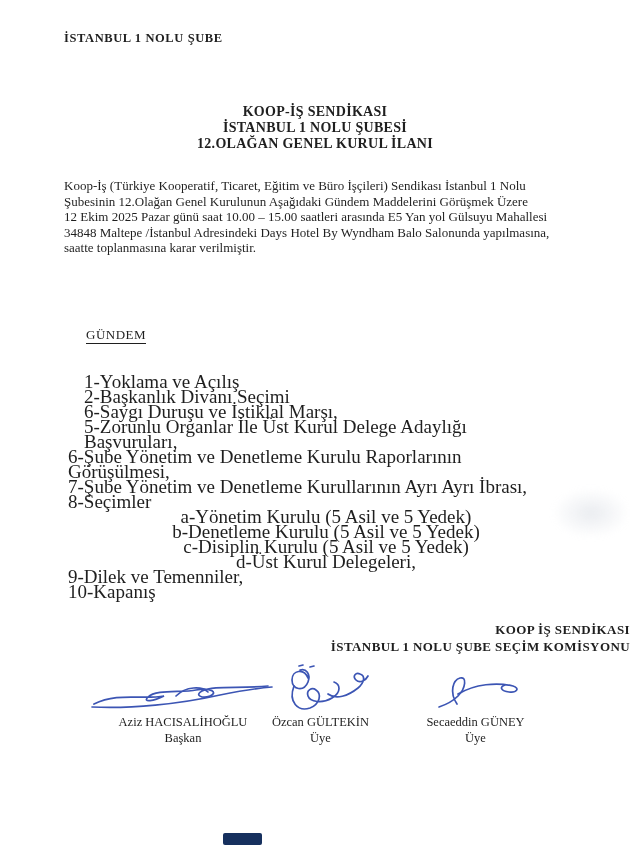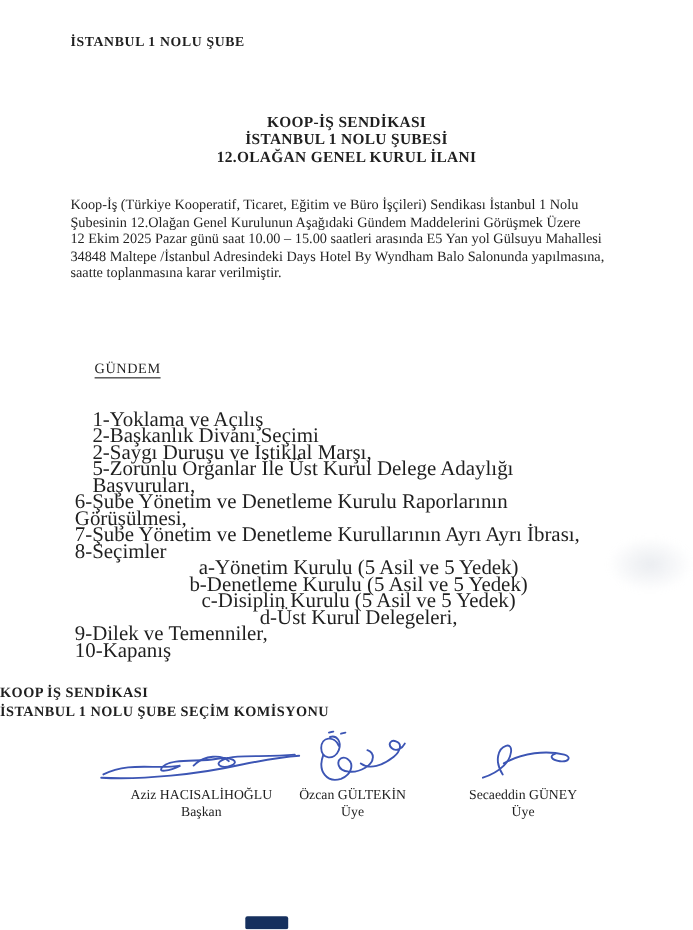--- a/index.html
+++ b/index.html
@@ -36,21 +36,21 @@
   .gundem span{border-bottom:1.5px solid var(--ink);padding-bottom:1px;}
   .agenda{
     position:absolute;top:374px;left:0;width:560px;
     font-size:19px;line-height:15px;
   }
   .ind-a{padding-left:84px;}
   .ind-b{padding-left:68px;}
   .ind-c{padding-left:92px;text-align:center;}
   .committee{
     position:absolute;top:622px;left:0;width:630px;
-    text-align:left;font-weight:bold;font-size:13px;
+    text-align:right;font-weight:bold;font-size:13px;
     line-height:16.5px;letter-spacing:.4px;
   }
   .sigrow{position:absolute;top:666px;left:0;width:630px;height:90px;}
   .sigblock{position:absolute;text-align:center;font-size:12.5px;line-height:16px;}
   .sigblock .name{position:absolute;left:0;right:0;top:48px;white-space:nowrap;}
   .sigblock .role{position:absolute;left:0;right:0;top:64px;}
   .sigblock svg{position:absolute;}
   .sig-stroke{fill:none;stroke:var(--sig);stroke-width:1.7;stroke-linecap:round;}
   .b1{left:88px;top:0;width:190px;height:86px;}
   .b1 svg{left:2px;top:14px;}
@@ -89,21 +89,21 @@
     <div>saatte toplanmasına karar verilmiştir.</div>
   </div>
 
   <div class="gundem">
     <span>GÜNDEM</span>
   </div>
 
   <div class="agenda">
     <div class="ind-a">1-Yoklama ve Açılış</div>
     <div class="ind-a">2-Başkanlık Divanı Seçimi</div>
-    <div class="ind-a">2-Saygı Duruşu ve İstiklal Marşı,</div>
+    <div class="ind-a">6-Saygı Duruşu ve İstiklal Marşı,</div>
     <div class="ind-a">5-Zorunlu Organlar İle Üst Kurul Delege Adaylığı Başvuruları,</div>
     <div class="ind-b">6-Şube Yönetim ve Denetleme Kurulu Raporlarının Görüşülmesi,</div>
     <div class="ind-b">7-Şube Yönetim ve Denetleme Kurullarının Ayrı Ayrı İbrası,</div>
     <div class="ind-b">8-Seçimler</div>
     <div class="ind-c">a-Yönetim Kurulu (5 Asil ve 5 Yedek)</div>
     <div class="ind-c">b-Denetleme Kurulu (5 Asil ve 5 Yedek)</div>
     <div class="ind-c">c-Disiplin Kurulu (5 Asil ve 5 Yedek)</div>
     <div class="ind-c">d-Üst Kurul Delegeleri,</div>
     <div class="ind-b">9-Dilek ve Temenniler,</div>
     <div class="ind-b">10-Kapanış</div>

